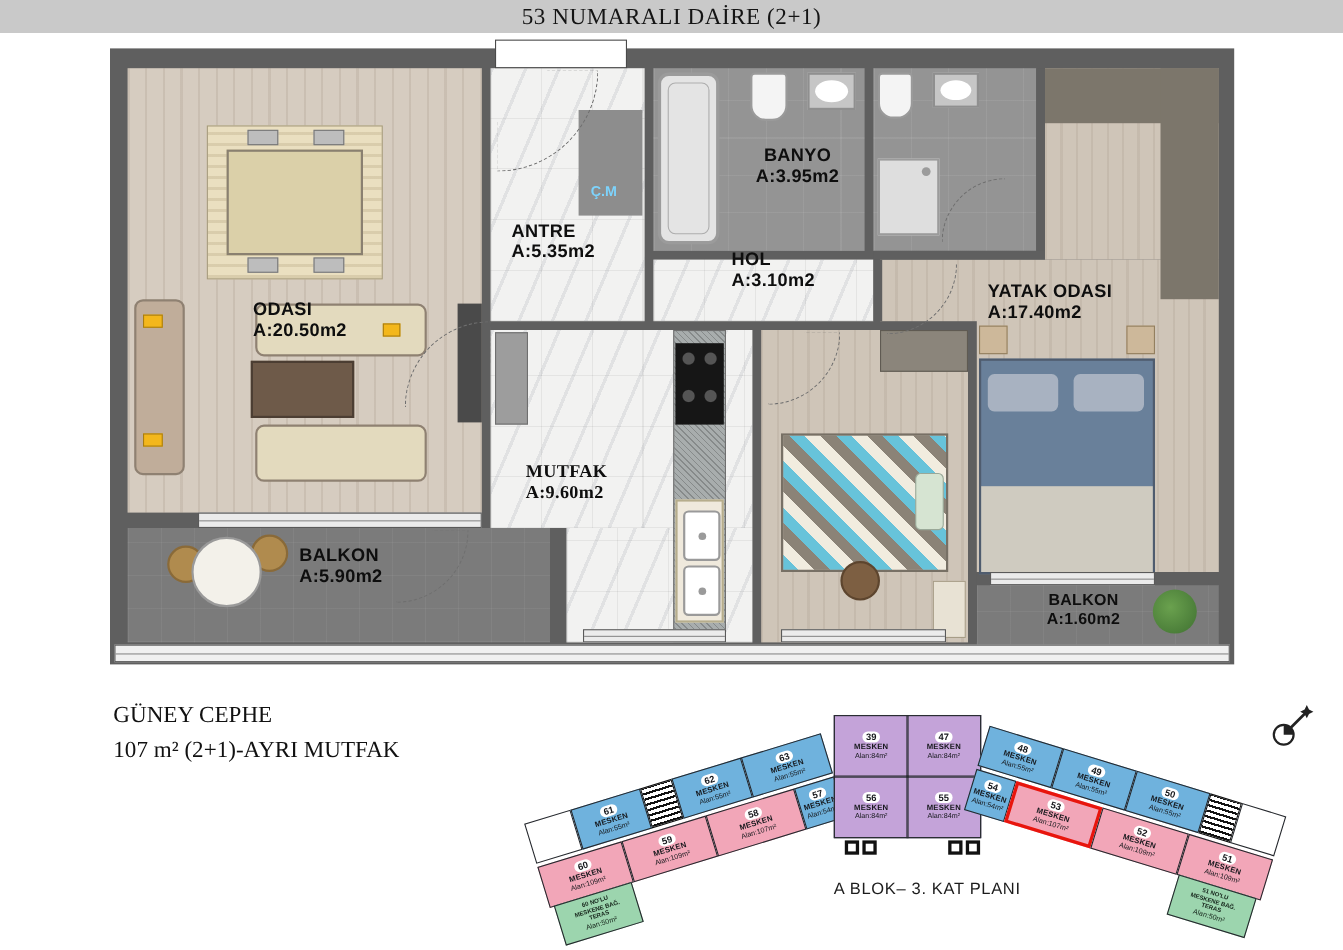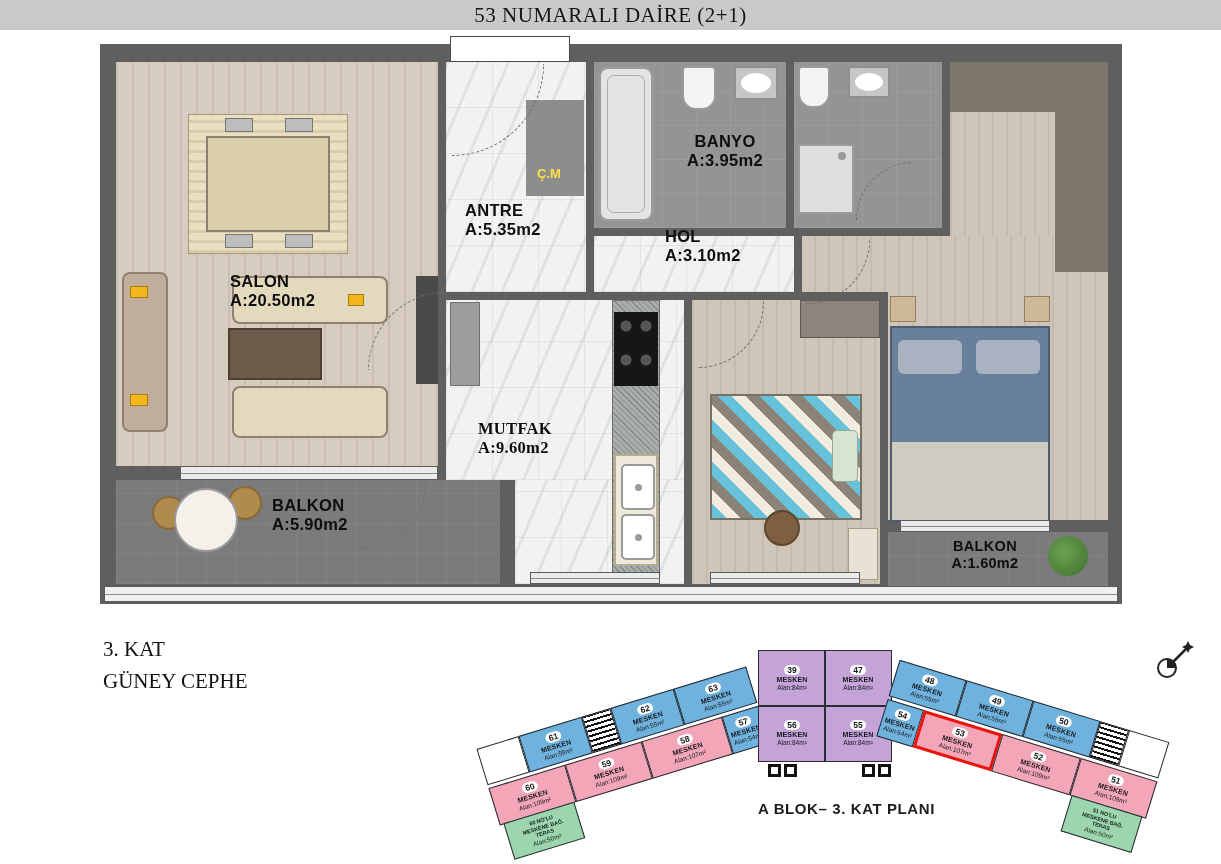--- a/index.html
+++ b/index.html
@@ -31,21 +31,21 @@
   .furn{z-index:3;}
   .win{z-index:4;background:#ebebeb;border:1px solid #5a5a5a;}
   .win::after{content:"";position:absolute;left:0;right:0;top:50%;height:1px;background:#8a8a8a;}
   .porch{z-index:6;background:#fff;border:1.5px solid #4a4a4a;}
   .arc{z-index:5;border:1.6px dashed #6f6f6f;background:transparent;}
   .arc.br{border-top:none;border-left:none;border-bottom-right-radius:100%;}
   .arc.tl{border-bottom:none;border-right:none;border-top-left-radius:100%;}
   .rlabel{z-index:6;color:#0e0e0e;font-weight:700;font-size:16.5px;line-height:1.18;letter-spacing:.3px;}
   .rlabel span{display:block;}
   .rlabel.small{font-size:14.5px;}
-  .cmlabel{z-index:6;position:absolute;color:#fde047;font-weight:700;font-size:13px;}
+  .cmlabel{z-index:6;position:absolute;color:#7dd3fc;font-weight:700;font-size:13px;}
   
   .sofa{background:#e3dabe;border:2px solid #8f8172;border-radius:8px;}
   .sofa.tan{background:#c0ad9a;}
   .ydot{background:#f3b71c;border:1px solid #a97d10;}
   .tub{background:#e4e4e4;border:3px solid #9b9b9b;border-radius:10px;}
   .tub::after{content:"";position:absolute;inset:6px;border:1px solid #adadad;border-radius:7px;}
   .wc{background:#f4f4f4;border:2px solid #9a9a9a;border-radius:4px 4px 14px 14px;}
   .basin{background:#c6c6c6;border:2px solid #8f8f8f;}
   .basin::after{content:"";position:absolute;inset:5px;background:#fff;border-radius:50%;}
   .shower{background:#dedede;border:2px solid #9b9b9b;}
@@ -88,21 +88,21 @@
   .teras .ttext{font-size:5.5px;font-weight:700;line-height:6.5px;white-space:pre-line;}
   .teras .tarea{font-size:6.5px;line-height:8px;}
   .teras-left{left:4px;top:79px;}
   .teras-right{right:4px;top:79px;}
   .cluster{position:absolute;left:278px;top:10px;width:132px;height:110px;background:#c4a3d9;
            border:1.5px solid #2a2d33;display:grid;grid-template-columns:1fr 1fr;grid-template-rows:1fr 1fr;}
   .cluster .unit{border:none;outline:.7px solid #2a2d33;background:transparent;}
   .lift{position:absolute;display:flex;gap:3px;z-index:3;}
   .lift i{position:relative;width:13px;height:13px;background:#111;display:block;}
   .lift i::after{content:"";position:absolute;inset:3px;background:#fff;}
-  .bcaption{position:absolute;left:278px;top:160px;font-size:15px;font-weight:700;color:#1c1c1c;letter-spacing:.6px;}
+  .bcaption{position:absolute;left:278px;top:160px;font-size:15px;font-weight:400;color:#1c1c1c;letter-spacing:.6px;}
   .compass{position:absolute;left:672px;top:0px;}
 </style>
 </head>
 <body>
 
 <div class="page">
 
   <div class="titlebar">
     <span>53 NUMARALI DAİRE (2+1)</span>
   </div>
@@ -189,21 +189,21 @@
     <div class="furn" style="left:924px;top:252px;width:26px;height:26px;background:#cdb89a;border:1px solid #937f5f;"></div>
     <div class="furn bedm" style="left:790px;top:282px;width:160px;height:196px;">
       <span style="position:absolute;left:6px;top:12px;width:64px;height:34px;background:#a8b2c1;border-radius:6px;"></span>
       <span style="position:absolute;left:84px;top:12px;width:64px;height:34px;background:#a8b2c1;border-radius:6px;"></span>
       <span style="position:absolute;left:0;bottom:0;width:156px;height:78px;background:#d8d1c3;opacity:.92;"></span>
     </div>
 
     <div class="furn round" style="left:948px;top:492px;width:40px;height:40px;background:radial-gradient(circle at 40% 40%,#6aa14e,#3f7031);"></div>
 
     <div class="rlabel" style="left:130px;top:228px;">
-      <span>SALON</span>
+      <span>ODASI</span>
         <span>A:20.50m2</span>
     </div>
     <div class="rlabel" style="left:365px;top:157px;">
       <span>ANTRE</span>
         <span>A:5.35m2</span>
     </div>
     <div class="cmlabel" style="left:437px;top:122px;">
       <span>Ç.M</span>
     </div>
     <div class="rlabel" style="left:560px;top:88px;width:130px;text-align:center;">
@@ -211,33 +211,37 @@
         <span>A:3.95m2</span>
     </div>
     <div class="rlabel" style="left:565px;top:183px;">
       <span>HOL</span>
         <span>A:3.10m2</span>
     </div>
     <div class="rlabel" style="left:378px;top:375px;font-family:Liberation Serif, serif;">
       <span>MUTFAK</span>
         <span>A:9.60m2</span>
     </div>
+    <div class="rlabel" style="left:798px;top:212px;">
+      <span>YATAK ODASI</span>
+        <span>A:17.40m2</span>
+    </div>
     <div class="rlabel" style="left:172px;top:452px;">
       <span>BALKON</span>
         <span>A:5.90m2</span>
     </div>
     <div class="rlabel small" style="left:815px;top:494px;width:140px;text-align:center;">
       <span>BALKON</span>
         <span>A:1.60m2</span>
     </div>
   </div>
 
   <div class="info">
-    <div>3. KAT</div>
     <div>GÜNEY CEPHE</div>
+    <div>107 m² (2+1)-AYRI MUTFAK</div>
   </div>
 
   <div class="bplan">
 
     <div class="wing wing-left">
       <div class="wrow">
         <div class="wspace" style="width:44px;"></div>
         <div class="unit blue" style="width:66px;">
           <span class="unum">61</span>
           <span class="ulabel">MESKEN</span>

